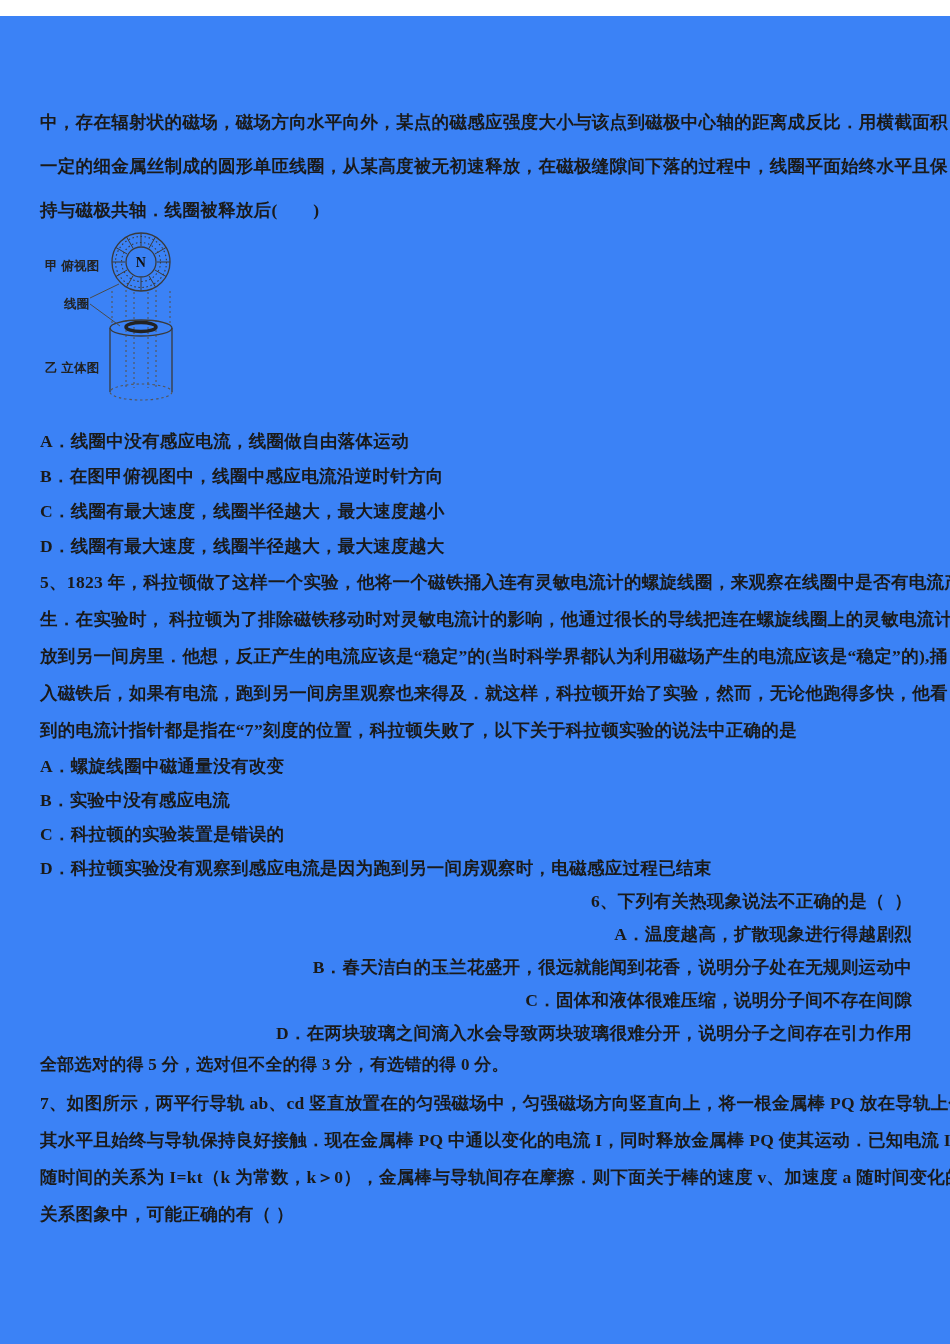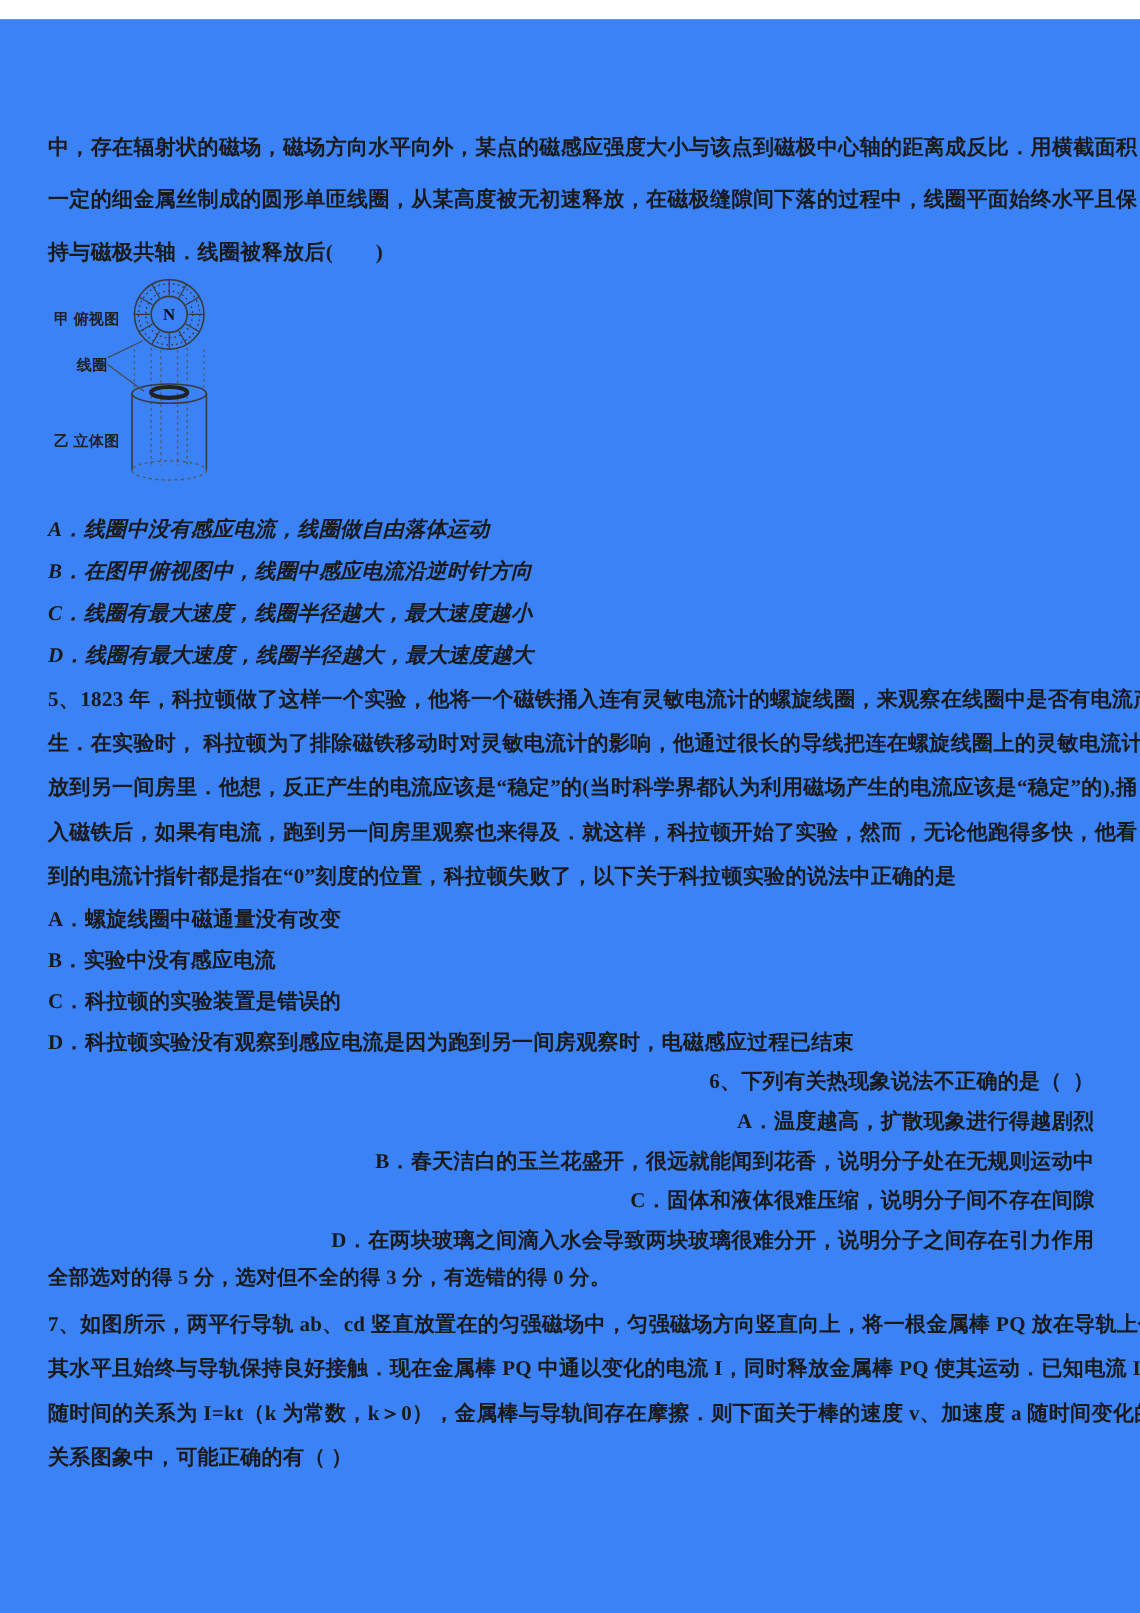--- a/index.html
+++ b/index.html
@@ -13,21 +13,21 @@
     font-weight:600;
     font-size:17.5px;
     letter-spacing:0.3px;
     box-sizing:border-box;
     padding:84px 38px 0 40px;
     overflow:hidden;
   }
   .line { white-space:pre; }
   .lh44 { line-height:44px; }
   .lh37 { line-height:37px; }
-  .lh35 { line-height:35px;font-style:italic; }
+  .lh35 { line-height:35px; }
   .lh34 { line-height:34px; }
   .lh33 { line-height:33px;text-align:right; }
   .lh29 { line-height:29px; font-size:17px; }
   .q7block { margin-top:6px; }
   .figwrap { height:176px; margin:0 0 16px 0; }
   
   .ln    { fill:none; stroke:#3a3a3a; stroke-width:1.3; }
   .thin  { fill:none; stroke:#4a4a4a; stroke-width:1; }
   .dotc  { fill:none; stroke:#3a3a3a; stroke-width:1.1; stroke-dasharray:1.5 2.6; }
   .spoke { stroke:#3a3a3a; stroke-width:1; }
@@ -103,21 +103,21 @@
     <div class="line lh35">B．在图甲俯视图中，线圈中感应电流沿逆时针方向</div>
     <div class="line lh35">C．线圈有最大速度，线圈半径越大，最大速度越小</div>
     <div class="line lh35">D．线圈有最大速度，线圈半径越大，最大速度越大</div>
   </div>
 
   <div>
     <div class="line lh37">5、1823 年，科拉顿做了这样一个实验，他将一个磁铁捅入连有灵敏电流计的螺旋线圈，来观察在线圈中是否有电流产</div>
     <div class="line lh37">生．在实验时， 科拉顿为了排除磁铁移动时对灵敏电流计的影响，他通过很长的导线把连在螺旋线圈上的灵敏电流计</div>
     <div class="line lh37">放到另一间房里．他想，反正产生的电流应该是“稳定”的(当时科学界都认为利用磁场产生的电流应该是“稳定”的),捅</div>
     <div class="line lh37">入磁铁后，如果有电流，跑到另一间房里观察也来得及．就这样，科拉顿开始了实验，然而，无论他跑得多快，他看</div>
-    <div class="line lh37">到的电流计指针都是指在“0”刻度的位置，科拉顿失败了，以下关于科拉顿实验的说法中正确的是</div>
+    <div class="line lh37">到的电流计指针都是指在“7”刻度的位置，科拉顿失败了，以下关于科拉顿实验的说法中正确的是</div>
     <div class="line lh34">A．螺旋线圈中磁通量没有改变</div>
     <div class="line lh34">B．实验中没有感应电流</div>
     <div class="line lh34">C．科拉顿的实验装置是错误的</div>
     <div class="line lh34">D．科拉顿实验没有观察到感应电流是因为跑到另一间房观察时，电磁感应过程已结束</div>
   </div>
 
   <div>
     <div class="line lh33">6、下列有关热现象说法不正确的是（  ）</div>
     <div class="line lh33">A．温度越高，扩散现象进行得越剧烈</div>
     <div class="line lh33">B．春天洁白的玉兰花盛开，很远就能闻到花香，说明分子处在无规则运动中</div>

